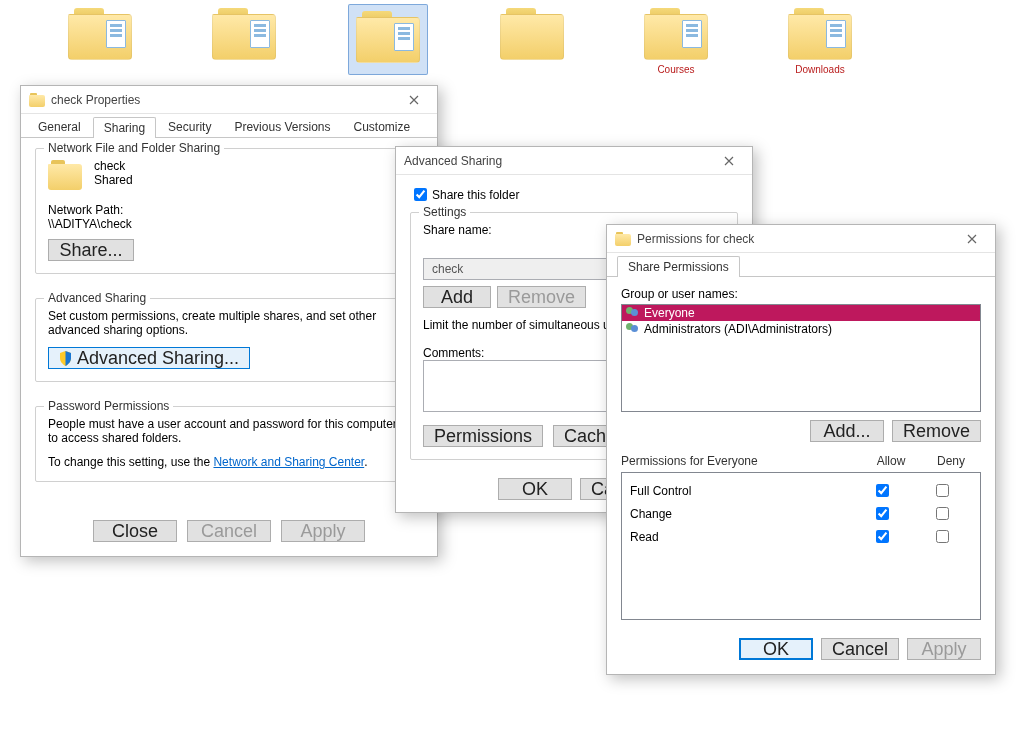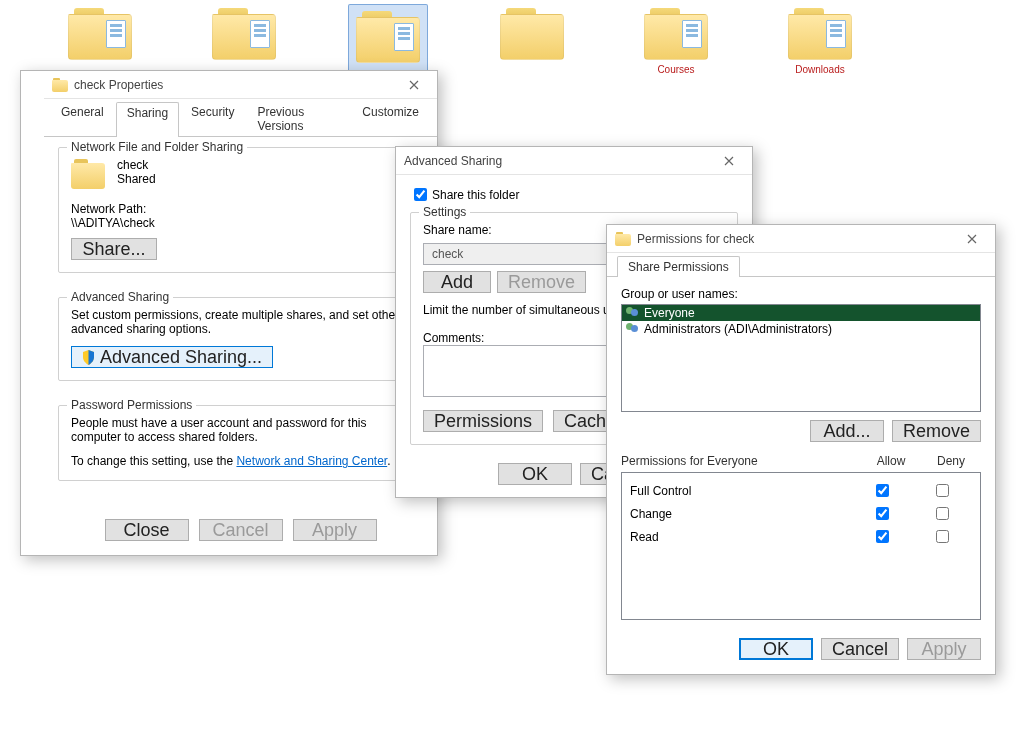--- a/index.html
+++ b/index.html
@@ -218,21 +218,21 @@
     background:#fff;
     overflow:auto;
   }
   .list-item {
     display:flex; align-items:center;
     gap:4px;
     padding:1px 4px;
     font-size:12px;
   }
   .list-item.selected {
-    background:#14532d;
+    background:#be185d;
     color:#fff;
   }
   .users-glyph {
     width:14px; height:12px;
     position:relative;
   }
   .users-glyph::before {
     content:""; position:absolute;
     left:0; top:0; width:7px; height:7px; border-radius:50%;
     background:#6fb26f;
@@ -269,21 +269,21 @@
   }
 
   .shield {
     width:13px; height:15px;
     display:inline-block;
     position:relative;
   }
   .shield svg { width:13px; height:15px; display:block; }
 
   
-  #props { left:20px; top:70px; width:418px; z-index:5;padding-left:23px; }
+  #props { left:20px; top:85px; width:418px; z-index:5; }
   #adv   { left:395px; top:146px; width:358px; z-index:6; }
   #perms { left:606px; top:224px; width:390px; z-index:7; }
 
   .share-folder-icon {
     width:36px; height:34px;
     position:relative;
     flex:0 0 auto;
   }
   .share-folder-icon::before{
     content:""; position:absolute; left:3px; top:1px; width:14px; height:6px;
@@ -414,21 +414,21 @@
   </div>
   <div class="body-pane" style="padding-bottom:4px;">
     <label style="display:flex; align-items:center; margin-bottom:8px;">
       <input type="checkbox" class="checkbox" checked="" style="">
       <span>Share this folder</span>
     </label>
 
     <div class="groupbox" style="margin-bottom:8px;">
       <div class="legend">Settings</div>
 
-      <div style="margin-bottom:6px;">Share name:</div>
+      <div style="margin-bottom:21px;">Share name:</div>
       <select class="textbox" style="height:22px;">
         <option>check</option>
       </select>
       <div style="margin-top:6px; display:flex; gap:6px;">
         <button class="btn" style="min-width:68px;">Add</button>
         <button class="btn disabled" style="min-width:68px;">Remove</button>
       </div>
 
       <div style="margin-top:10px;">Limit the number of simultaneous users to:</div>
 

